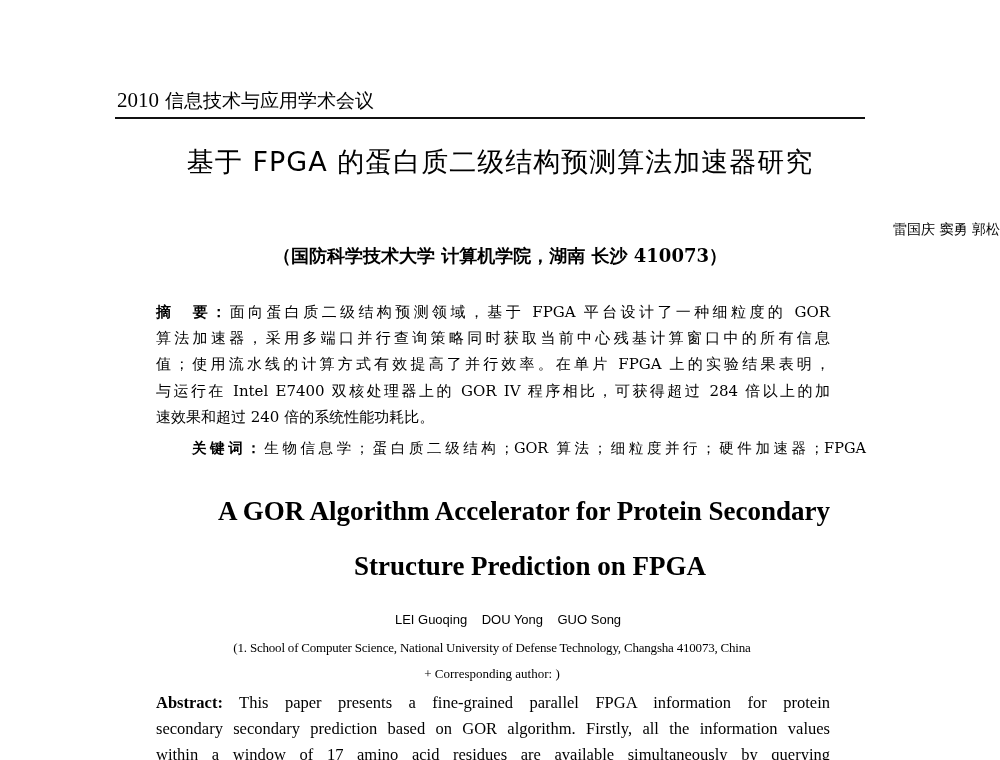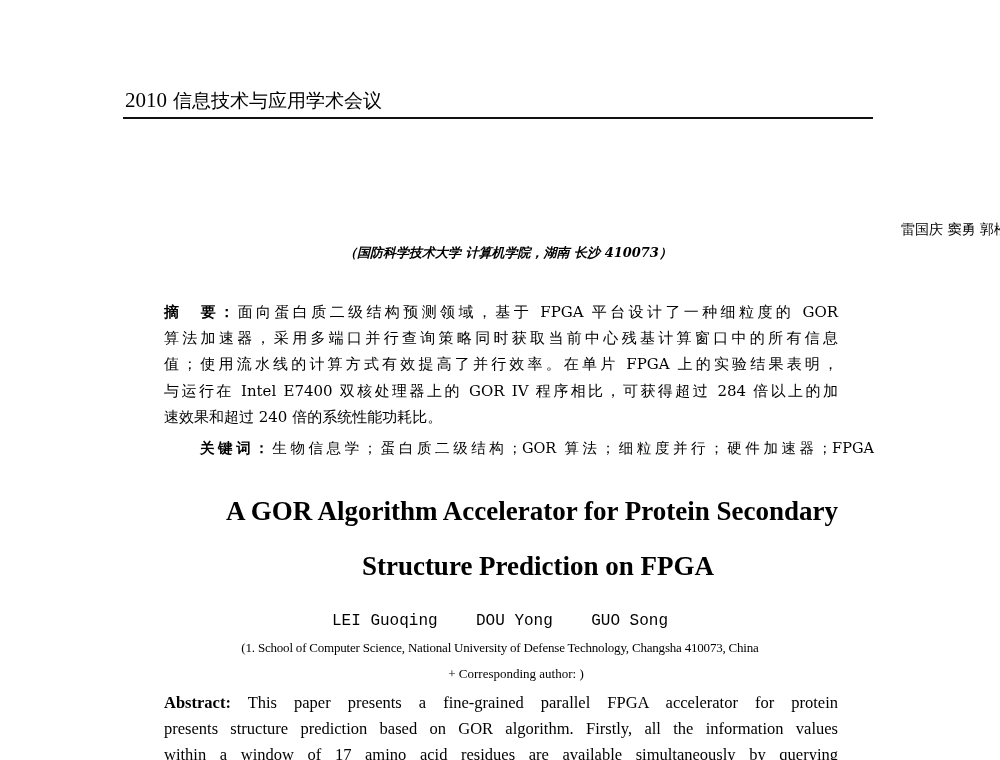--- a/index.html
+++ b/index.html
@@ -1,55 +1,56 @@
 <!DOCTYPE html>
 <html><head>
 <meta charset="utf-8">
 <style>
   html, body { margin: 0; padding: 0; background: #ffffff; }
   body { width: 1000px; height: 760px; overflow: hidden; position: relative; color: #000; font-family: "DejaVu Serif", "Liberation Serif", serif; }
-  .page { position: absolute; left: 8px; top: 0; width: 925px; height: 760px; }
+  .page { position: absolute; left: 0; top: 0; width: 925px; height: 760px; }
 
   .running-head { position: absolute; left: 117px; top: 88px; font-size: 19px; font-family: "DejaVu Serif", serif; letter-spacing: 0px; white-space: nowrap; }
   .running-head .year { font-family: "Liberation Serif", serif; font-size: 21px; }
   .rule { position: absolute; left: 115px; top: 117px; width: 750px; height: 2px; background: #111; }
 
   .cn-title { position: absolute; left: 0; width: 1000px; top: 144px; text-align: center; font-family: "DejaVu Sans", sans-serif; font-size: 27px; letter-spacing: 1px; white-space: nowrap; }
   .cn-authors { position: absolute; left: 0; width: 1000px; top: 221px; text-align: right; font-size: 14px; font-family: "DejaVu Serif", serif; white-space: nowrap; }
-  .cn-affil { position: absolute; left: 0; width: 1000px; top: 244px; text-align: center; font-size: 13px; font-family: "DejaVu Serif", serif; font-weight: bold; white-space: nowrap; font-style: italic; }
+  .cn-affil { position: absolute; left: 0; width: 1000px; top: 244px; text-align: center; font-size: 18px; font-family: "DejaVu Serif", serif; font-weight: bold; white-space: nowrap; }
 
   .cn-abstract { position: absolute; left: 156px; top: 299px; width: 674px; font-size: 15px; line-height: 26.2px; font-family: "DejaVu Serif", serif; text-align: justify; }
   .cn-abstract .line { display: block; white-space: nowrap; text-align-last: justify; text-align: justify; }
   .cn-abstract .line.last { text-align-last: left; }
   .label-bold { font-family: "DejaVu Sans", sans-serif; font-weight: bold; }
   .kw-line { position: absolute; left: 156px; top: 439px; width: 674px; font-size: 14.5px; white-space: nowrap; text-align-last: justify; text-align: justify; margin-left: 36px; }
   .kw-line .kw-text { font-family: "DejaVu Serif", serif; }
 
   .en-title { position: absolute; left: 0; width: 984px; text-align: center; font-family: "Liberation Serif", serif; font-weight: bold; font-size: 27px; white-space: nowrap; }
   .en-title.l1 { top: 496px; margin-left: 32px; }
   .en-title.l2 { top: 551px; margin-left: 38px; }
 
-  .en-authors { position: absolute; left: 0; width: 984px; top: 612px; text-align: center; font-family: Liberation Mono, monospace; font-size: 16px; white-space: pre; }
+  .en-authors { position: absolute; left: 0; width: 984px; top: 612px; text-align: center; font-family: Liberation Sans, sans-serif; font-size: 13px; white-space: pre; padding-left: 16px; }
   .en-affil { position: absolute; left: 0; width: 984px; top: 640px; text-align: center; font-family: "Liberation Serif", serif; font-size: 13px; white-space: nowrap; letter-spacing: -0.2px; }
-  .en-corr { position: absolute; left: 0; width: 984px; top: 666px; text-align: center; font-family: "Liberation Serif", serif; font-size: 13px; white-space: nowrap; margin-left: 16px; }
+  .en-corr { position: absolute; left: 0; width: 984px; top: 666px; text-align: center; font-family: "Liberation Serif", serif; font-size: 13px; white-space: nowrap; }
 
   .en-abstract { position: absolute; left: 156px; top: 690px; width: 674px; font-family: "Liberation Serif", serif; font-size: 16.5px; line-height: 26px; }
   .en-abstract .line { display: block; white-space: nowrap; text-align: justify; text-align-last: justify; }
   .en-abstract .label { font-weight: bold; }
 </style>
 </head>
 <body>
 
 <div class="page">
 
   <div class="running-head">
     <span class="year">2010</span><span> 信息技术与应用学术会议</span>
   </div>
   <div class="rule"></div>
 
+  <div class="cn-title">基于 FPGA 的蛋白质二级结构预测算法加速器研究</div>
   <div class="cn-authors">雷国庆  窦勇  郭松</div>
   <div class="cn-affil">（国防科学技术大学  计算机学院，湖南  长沙   410073）</div>
 
   <div class="cn-abstract">
     <span class="line"><span class="label-bold">摘　要：</span><span>面向蛋白质二级结构预测领域，基于 FPGA 平台设计了一种细粒度的 GOR</span></span>
     <span class="line">算法加速器，采用多端口并行查询策略同时获取当前中心残基计算窗口中的所有信息</span>
     <span class="line">值；使用流水线的计算方式有效提高了并行效率。在单片 FPGA 上的实验结果表明，</span>
     <span class="line">与运行在 Intel E7400 双核处理器上的 GOR IV 程序相比，可获得超过 284 倍以上的加</span>
     <span class="line last">速效果和超过 240 倍的系统性能功耗比。</span>
   </div>
@@ -59,18 +60,18 @@
   </div>
 
   <div class="en-title l1">A GOR Algorithm Accelerator for Protein Secondary</div>
   <div class="en-title l2">Structure Prediction on FPGA</div>
 
   <div class="en-authors">LEI Guoqing    DOU Yong    GUO Song</div>
   <div class="en-affil">(1. School of Computer Science, National University of Defense Technology, Changsha 410073, China</div>
   <div class="en-corr">+ Corresponding author: )</div>
 
   <div class="en-abstract">
-    <span class="line"><span class="label">Abstract:</span><span> This paper presents a fine-grained parallel FPGA accelerator for protein</span></span>
-    <span class="line">presents structure prediction based on GOR algorithm. Firstly, all the information values</span>
+    <span class="line"><span class="label">Abstract:</span><span> This paper presents a fine-grained parallel FPGA information for protein</span></span>
+    <span class="line">secondary secondary prediction based on GOR algorithm. Firstly, all the information values</span>
     <span class="line">within a window of 17 amino acid residues are available simultaneously by querying</span>
   </div>
 
 </div>
 
 </body></html>

